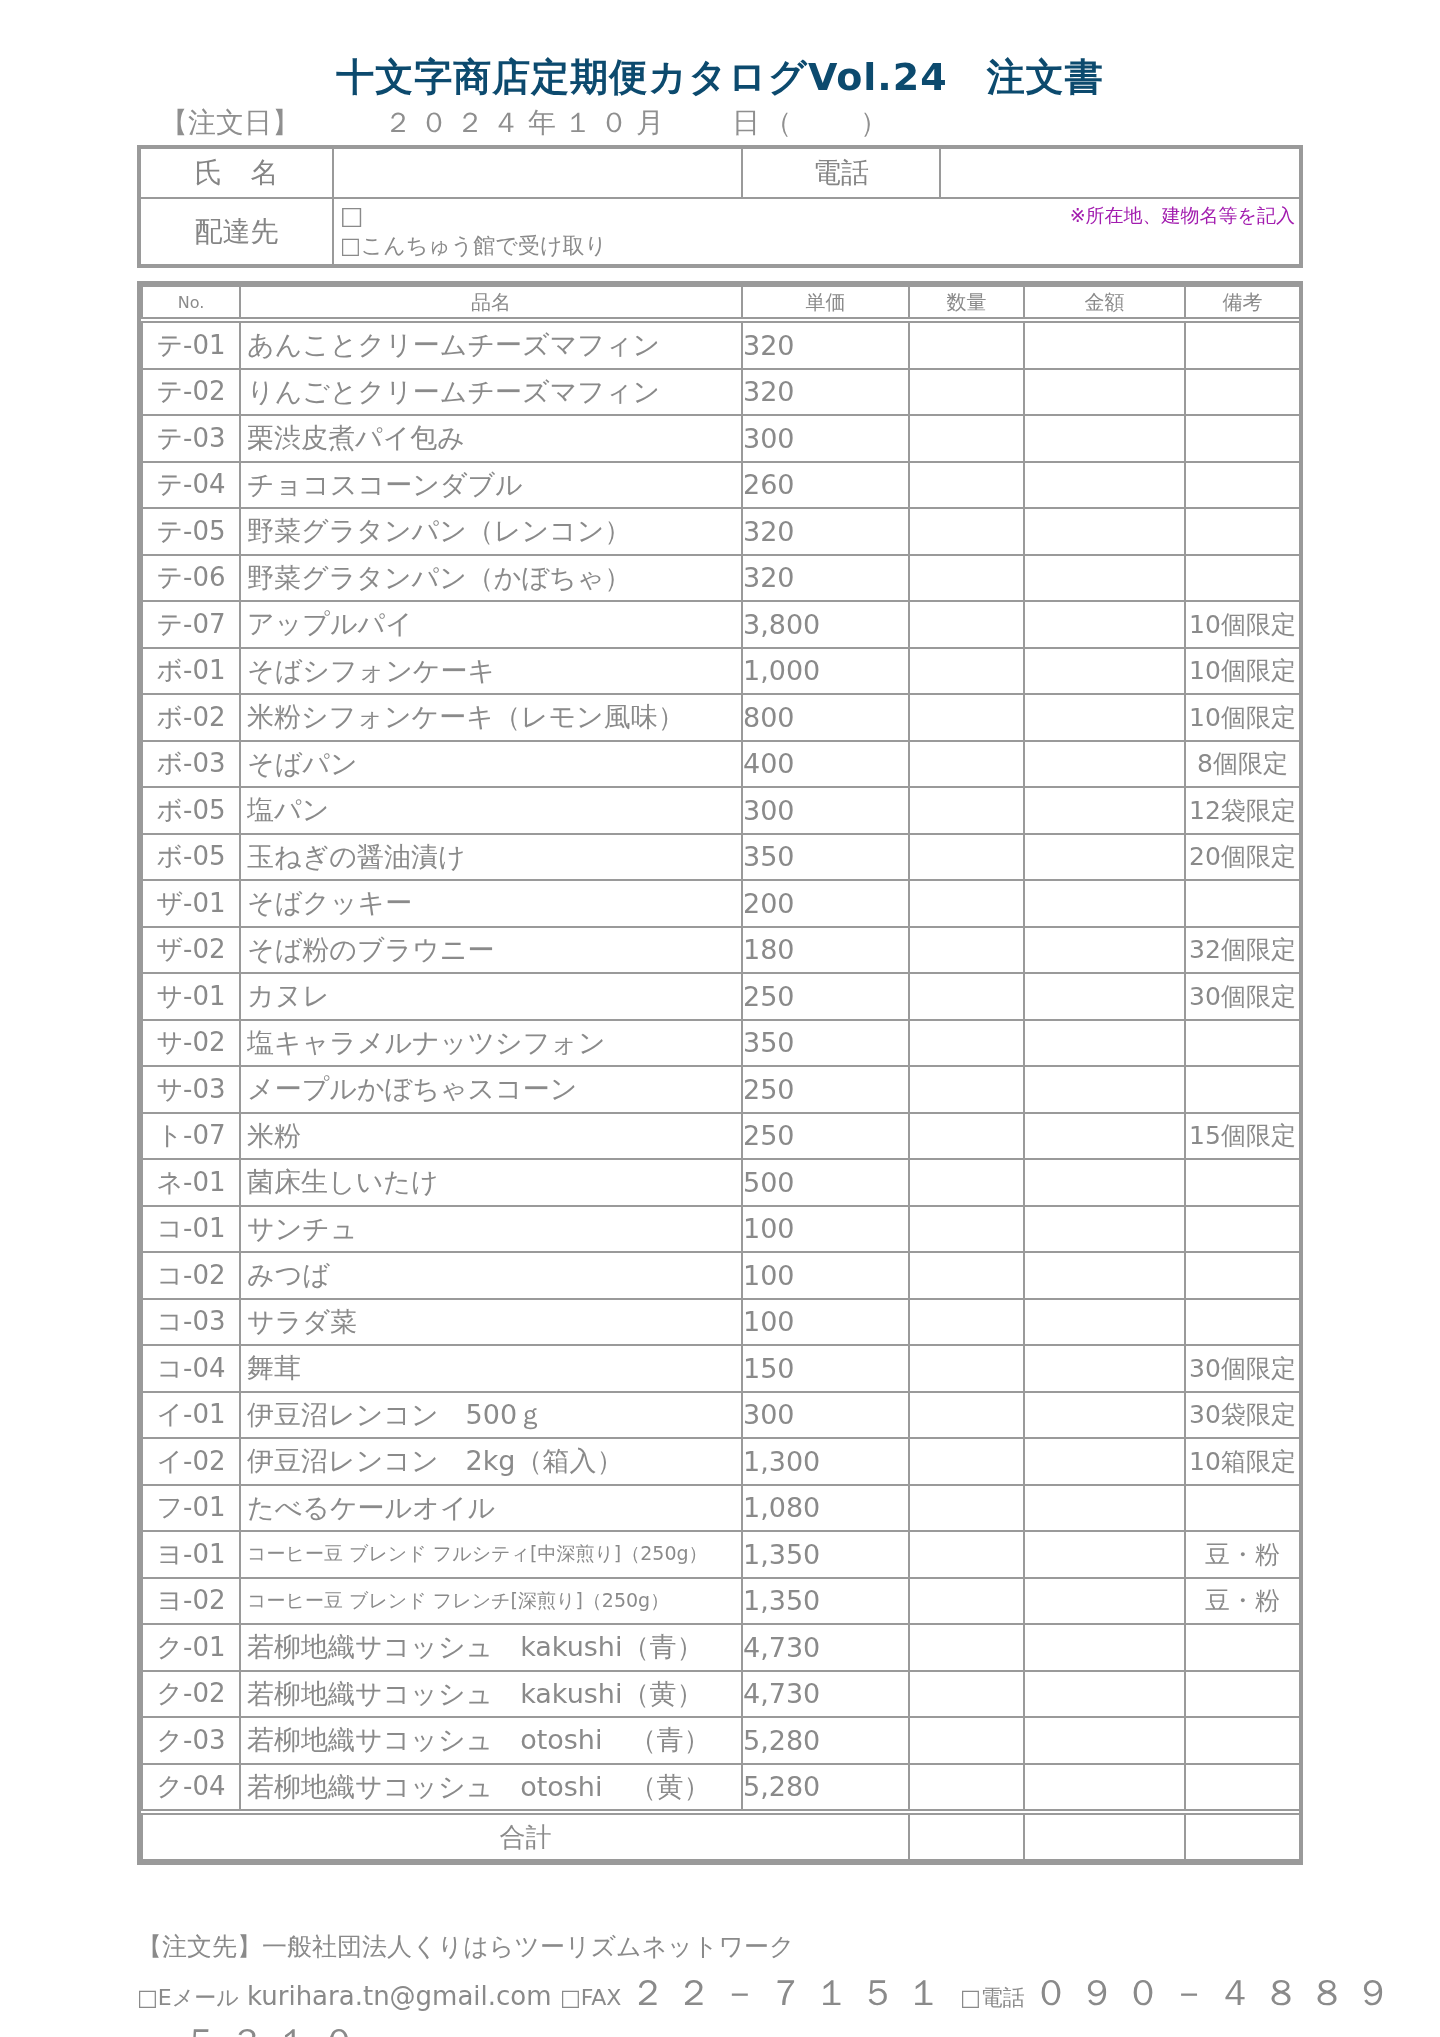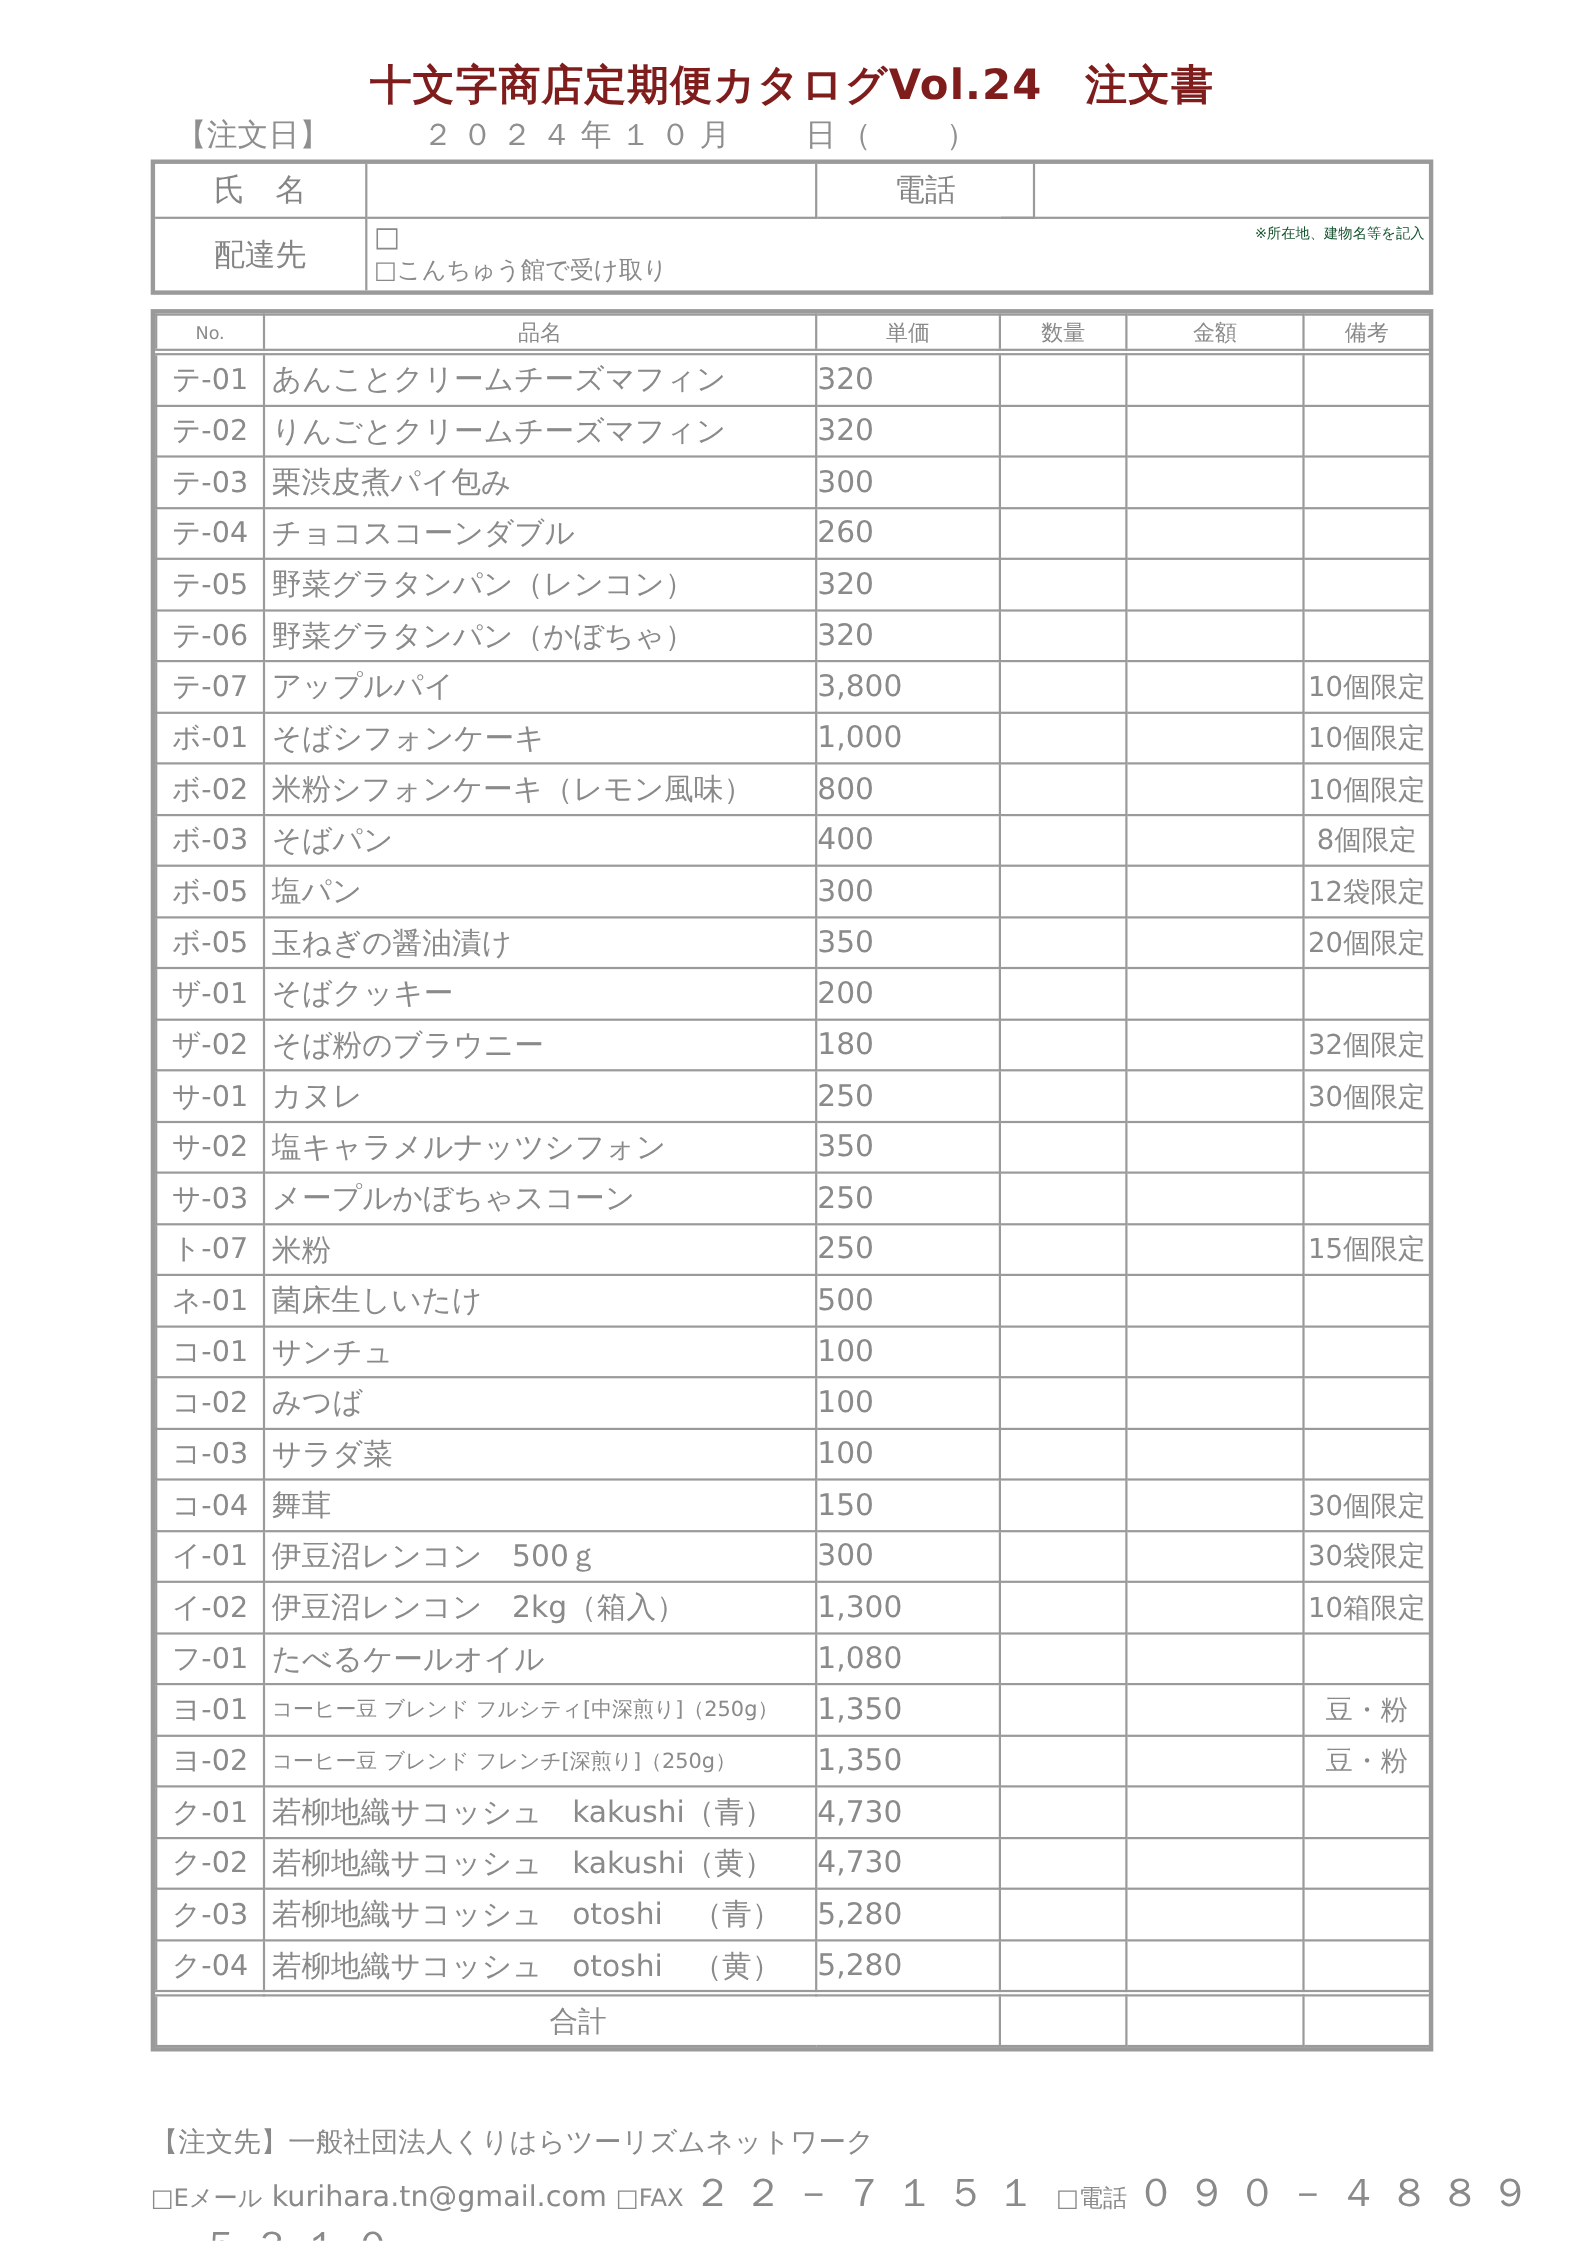--- a/index.html
+++ b/index.html
@@ -1,19 +1,19 @@
 <!DOCTYPE html>
 <html><head>
 <meta charset="utf-8">
 <style>
   html, body { margin: 0; padding: 0; background: #ffffff; }
   body { width: 1440px; height: 2037px; position: relative; overflow: hidden;
          font-family: "DejaVu Sans", "Liberation Sans", sans-serif; color: #8a8a8a; }
   .title { position: absolute; left: 0; top: 52px; width: 1440px; text-align: center;
-           font-size: 38px; font-weight: bold; color: #7f1d1d; letter-spacing: 1px; }
+           font-size: 38px; font-weight: bold; color: #0c4a6e; letter-spacing: 1px; }
   .order-date { position: absolute; left: 160px; top: 104px; font-size: 28px; color: #8f8f8f; }
   .order-date .lbl { margin-right: 84px; text-align: right; }
   .order-date .val { letter-spacing: 8px; }
   .order-date .day { margin-left: 60px; letter-spacing: 4px; }
 
   .info { position: absolute; left: 137px; top: 145px; width: 1166px; height: 123px;
           border: 4px solid #9a9a9a; box-sizing: border-box; border-collapse: collapse; }
   .info-grid { position: absolute; inset: 0; padding-left: 28px; }
   .cell { position: absolute; box-sizing: border-box; border-color: #9a9a9a; border-style: solid; border-width: 0; }
   .info .label { font-size: 28px; display: flex; align-items: center; justify-content: center; color: #858585; }
@@ -50,21 +50,21 @@
   <div class="info-grid">
 
     <div class="cell label" style="left:0;top:0;width:193px;height:50px;border-right-width:2px;border-bottom-width:2px;">氏　名</div>
     <div class="cell" style="left:193px;top:0;width:409px;height:50px;border-right-width:2px;border-bottom-width:2px;"></div>
     <div class="cell label" style="left:602px;top:0;width:198px;height:50px;border-right-width:2px;border-bottom-width:2px;">電話</div>
     <div class="cell" style="left:769px;top:0;width:389px;height:50px;border-bottom-width:2px;"></div>
 
     <div class="cell label" style="left:0;top:50px;width:193px;height:65px;border-right-width:2px;">配達先</div>
     <div class="cell" style="left:193px;top:50px;width:965px;height:65px;">
       <div style="position:absolute;left:6px;top:2px;font-size:25px;">□</div>
-      <div style="position:absolute;right:4px;top:4px;font-size:13px;color:#14532d;">※所在地、建物名等を記入</div>
+      <div style="position:absolute;right:4px;top:4px;font-size:19px;color:#a21caf;">※所在地、建物名等を記入</div>
       <div style="position:absolute;left:6px;top:32px;font-size:22px;">□こんちゅう館で受け取り</div>
     </div>
   </div>
 </div>
 
 <div class="items">
   <table class="items-table">
     <colgroup>
       <col style="width:98px">
         <col style="width:502px">

